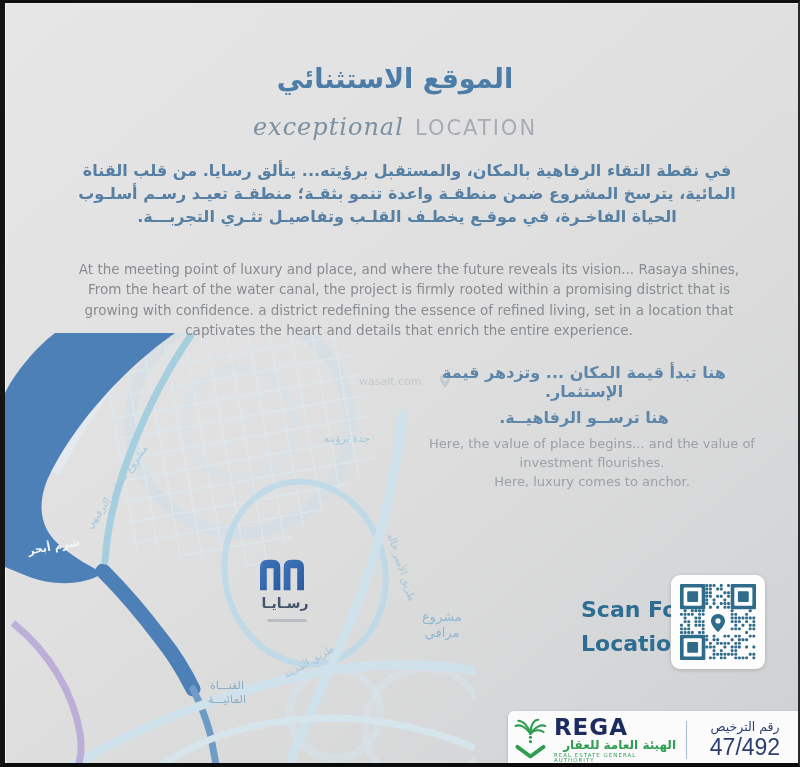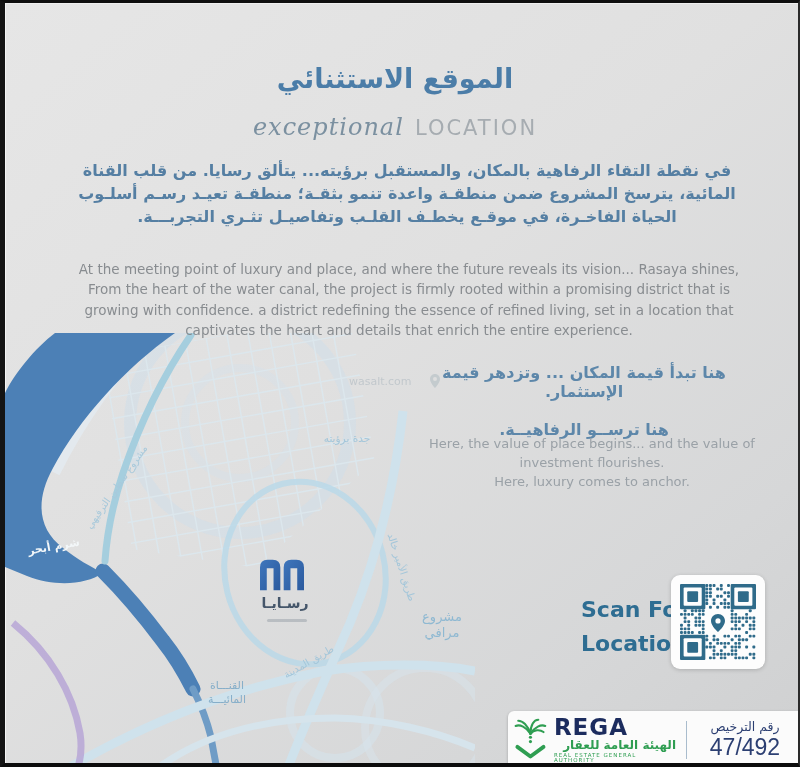--- a/index.html
+++ b/index.html
@@ -19,25 +19,25 @@
   .title-en{left:215px;top:110px;width:350px;text-align:center;white-space:nowrap;}
   .title-script{font-family:"DejaVu Serif",serif;font-style:italic;font-size:24px;
     color:#7b90a0;letter-spacing:1px;margin-right:6px;}
   .title-caps{font-size:21px;color:#a6acb1;letter-spacing:2px;}
   
   .intro-ar{left:58px;top:156px;width:688px;direction:rtl;text-align:center;
     font-size:16px;line-height:1.45;font-weight:bold;color:#557fa3;}
   .intro-en{left:60px;top:256px;width:688px;font-size:13.5px;line-height:1.5;
     color:#888c90;text-align:center;}
   
-  .watermark{left:344px;top:371px;width:100px;color:#bfc6cb;font-size:11px;
+  .watermark{left:354px;top:371px;width:100px;color:#bfc6cb;font-size:11px;
     display:flex;align-items:center;gap:18px;opacity:.9;}
   .tag-ar{left:398px;top:360px;width:362px;direction:rtl;text-align:center;
     color:#5d87aa;font-weight:bold;font-size:16px;}
-  .tag-ar .l2{margin-top:19px;}
+  .tag-ar .l2{margin-top:7px;}
   .tag-en{left:408px;top:432px;width:358px;text-align:center;color:#9aa1a7;
     font-size:13px;line-height:1.45;white-space:pre-line;}
   
   .scan-text{left:576px;top:590px;width:110px;color:#2e6d92;font-weight:600;
     font-size:22px;line-height:1.55;}
   .qr-card{left:666px;top:572px;width:94px;height:94px;background:#fdfdfd;
     border-radius:9px;box-shadow:0 1px 4px rgba(0,0,0,.18);}
   
   .maplabel{position:absolute;text-align:center;direction:rtl;white-space:pre-line;
     line-height:1.25;}

